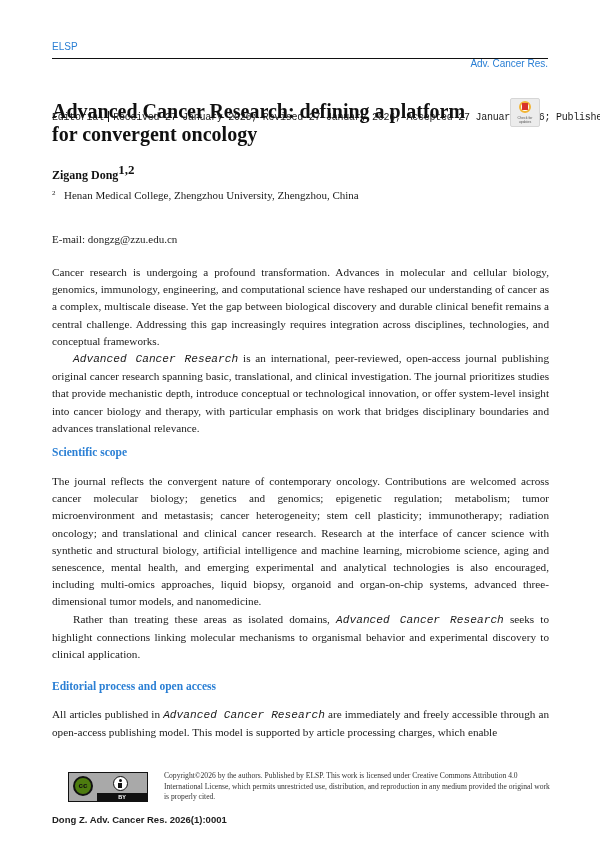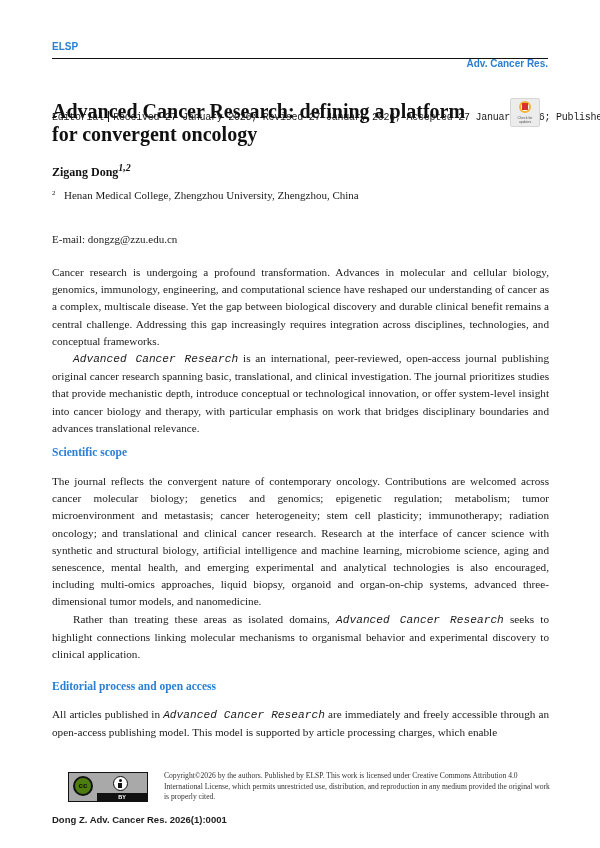--- a/index.html
+++ b/index.html
@@ -1,35 +1,35 @@
 <!DOCTYPE html>
 <html><head>
 <meta charset="utf-8">
 <style>
   html, body { margin: 0; padding: 0; background: #ffffff; }
   body { width: 600px; height: 848px; position: relative; overflow: hidden; font-family: "Liberation Serif", serif; color: #1a1a1a; }
   .page { position: absolute; left: 0; top: 0; width: 600px; height: 848px; }
 
-  .run-header { position: absolute; left: 52px; right: 52px; top: 41px; height: 14px; font-family: "Liberation Sans", sans-serif; font-weight: bold; font-size: 10px; color: #2a7fd4; }
+  .run-header { position: absolute; left: 52px; right: 52px; top: 41px; height: 14px; font-family: "Liberation Sans", sans-serif; font-weight: normal; font-size: 10px; color: #2a7fd4; }
   .run-header .left { position: absolute; left: 0; top: 0; }
   .run-header .right { position: absolute; right: 0; top: 17px; }
   .header-rule { position: absolute; left: 52px; right: 52px; top: 58px; height: 0; border-top: 1.5px solid #111; }
 
   .meta { position: absolute; left: 52px; right: 40px; top: 64px; font-family: Liberation Mono, monospace; font-size: 10px; line-height: 13px; color: #1a1a1a; letter-spacing: -0.25px; white-space: nowrap; margin-top: 47px; }
   .meta .sep { display: inline-block; width: 1.5px; height: 11px; background: #111; vertical-align: -2px; margin: 0 4px 0 4px; }
 
   .title { position: absolute; left: 52px; width: 430px; top: 100px; font-family: "Liberation Serif", serif; font-weight: bold; font-size: 20px; line-height: 23px; color: #111; margin: 0; }
 
   .crossmark { position: absolute; left: 510px; top: 98px; width: 28px; height: 27px; background: #ececec; border: 1px solid #d6d6d6; border-radius: 2px; }
   .crossmark .ring { position: absolute; left: 8px; top: 2px; width: 12px; height: 12px; border-radius: 50%; border: 2px solid #f1b434; box-sizing: border-box; background: #fff; }
   .crossmark .flag { position: absolute; left: 11px; top: 4px; width: 6px; height: 7px; background: #d8322b; }
   .crossmark .cap { position: absolute; left: 3px; top: 17px; width: 22px; font-family: "Liberation Sans", sans-serif; font-size: 3.5px; line-height: 4px; text-align: center; color: #555; }
 
   .author { position: absolute; left: 52px; top: 162px; font-family: "Liberation Serif", serif; font-weight: bold; font-size: 12px; color: #111; }
-  .author sup { font-size: 10px; vertical-align: 5px; font-style: italic; }
+  .author sup { font-size: 13px; vertical-align: 5px; }
 
   .affils { position: absolute; left: 52px; top: 185px; font-size: 11px; line-height: 17px; color: #1a1a1a; }
   .affils .row sup { font-size: 7px; display: inline-block; width: 12px; vertical-align: 4px; }
 
   .email { position: absolute; left: 52px; top: 233px; font-size: 11px; color: #1a1a1a; }
 
   .body { position: absolute; left: 52px; width: 497px; font-size: 11.2px; line-height: 17.2px; color: #1a1a1a; text-align: justify; }
   .body p { margin: 0; }
   .body p.indent { text-indent: 21px; }
   .body em { font-style: italic; font-family: Liberation Mono, monospace; }

